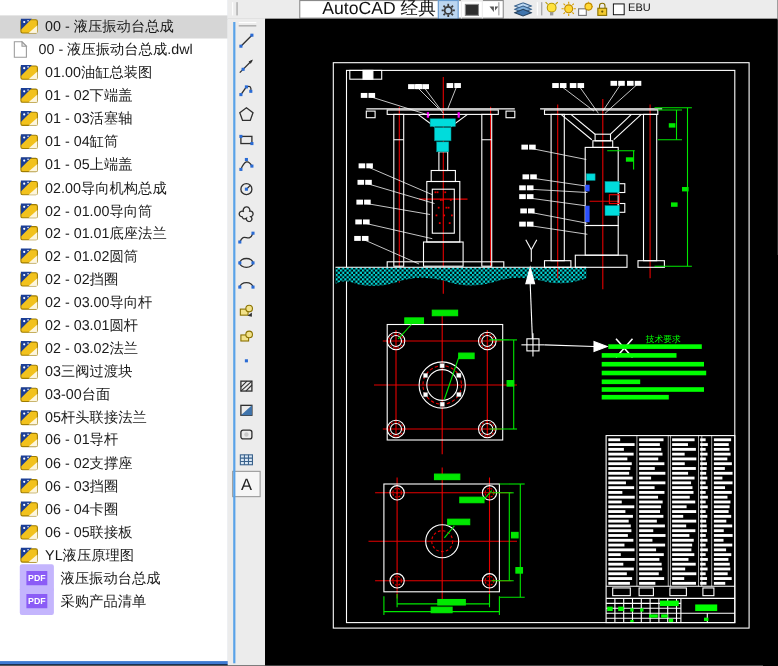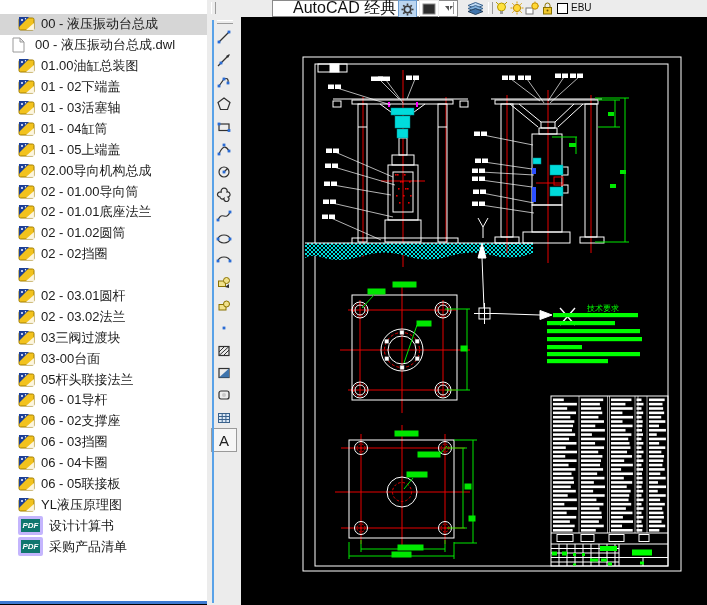--- a/index.html
+++ b/index.html
@@ -6,21 +6,21 @@
   body{width:707px;height:605px;overflow:hidden;font-family:"Liberation Sans",sans-serif;background:#ececec;}
   #window{position:relative;width:707px;height:605px;background:#000;}
 
   
   #sidebar{position:absolute;left:0;top:0;width:207px;height:602px;background:#fff;border-right:1px solid #c9d4e0;overflow:hidden;}
   #filelist{list-style:none;margin:0;padding:14px 0 0 0;}
   #filelist li{height:20.9px;display:flex;align-items:center;gap:6px;padding-left:18px;font-size:13px;color:#1a1a1a;white-space:nowrap;cursor:default;}
   #filelist li.sel{background:#d6d6d6;}
   #filelist li.indent{padding-left:12px;}
   .fico{width:17px;height:16px;flex:0 0 17px;position:relative;}
-  .pdfico{width:19px;height:13px;flex:0 0 19px;background:#0f766e;border:3px solid #c4b5fd;border-radius:2px;color:#fff;font-size:8px;font-weight:bold;display:flex;align-items:center;justify-content:center;letter-spacing:0;font-style:italic;}
+  .pdfico{width:19px;height:13px;flex:0 0 19px;background:#8b5cf6;border:6px solid #c4b5fd;border-radius:2px;color:#fff;font-size:8px;font-weight:bold;display:flex;align-items:center;justify-content:center;letter-spacing:0;}
   #sidebar-bottomline{position:absolute;left:0;top:601px;width:211px;height:3px;background:#3e7ad2;}
 
   
   #toptoolbar{position:absolute;left:207px;top:0;width:500px;height:17px;background:#ececec;border-bottom:1px solid #b9b9b9;}
   .grip{position:absolute;top:2px;width:3px;height:12px;border-left:1px solid #fff;border-right:1px solid #9a9a9a;}
   #wscombo{position:absolute;left:21px;top:0px;width:164px;height:15px;background:#fff;border:1px solid #8a8a8a;font-size:16px;display:flex;align-items:center;padding-left:20px;color:#111;margin-left:44px;}
   #wscombo .chev{position:absolute;right:4px;top:5px;width:0;height:0;border-left:4px solid transparent;border-right:4px solid transparent;border-top:5px solid #555;}
   .tbtn{position:absolute;top:0;height:16px;display:flex;align-items:center;justify-content:center;}
   .pressed{background:#bcd6f0;border:1px solid #6a9cd0;}
   .raised{border:1px solid #ececec;}
@@ -163,20 +163,21 @@
           <span>02 - 02挡圈</span>
         </li>
         <li>
           <span class="fico"><svg width="17" height="15" viewBox="0 0 17 15">
               <rect x="1" y="2" width="15" height="12" rx="1.5" fill="#f2c21d" stroke="#a07d00"></rect>
               <polygon points="1,1 11,1 1,11" fill="#1c3f96"></polygon>
               <circle cx="4" cy="4" r="1" fill="#fff"></circle>
               <circle cx="7.5" cy="2.8" r="0.7" fill="#fff"></circle>
               <path d="M8,14 L16,7 L16,14 Z" fill="#fff" opacity="0.85"></path>
             </svg></span>
+          <span>02 - 03.00导向杆</span>
         </li>
         <li>
           <span class="fico"><svg width="17" height="15" viewBox="0 0 17 15">
               <rect x="1" y="2" width="15" height="12" rx="1.5" fill="#f2c21d" stroke="#a07d00"></rect>
               <polygon points="1,1 11,1 1,11" fill="#1c3f96"></polygon>
               <circle cx="4" cy="4" r="1" fill="#fff"></circle>
               <circle cx="7.5" cy="2.8" r="0.7" fill="#fff"></circle>
               <path d="M8,14 L16,7 L16,14 Z" fill="#fff" opacity="0.85"></path>
             </svg></span>
           <span>02 - 03.01圆杆</span>
@@ -276,21 +277,21 @@
               <rect x="1" y="2" width="15" height="12" rx="1.5" fill="#f2c21d" stroke="#a07d00"></rect>
               <polygon points="1,1 11,1 1,11" fill="#1c3f96"></polygon>
               <circle cx="4" cy="4" r="1" fill="#fff"></circle>
               <circle cx="7.5" cy="2.8" r="0.7" fill="#fff"></circle>
               <path d="M8,14 L16,7 L16,14 Z" fill="#fff" opacity="0.85"></path>
             </svg></span>
           <span>YL液压原理图</span>
         </li>
         <li>
           <span class="pdfico">PDF</span>
-          <span>设计计算书</span>
+          <span>液压振动台总成</span>
         </li>
         <li>
           <span class="pdfico">PDF</span>
           <span>采购产品清单</span>
         </li>
       </ul>
   </div>
   <div id="sidebar-bottomline"></div>
 
   <div id="toptoolbar">

